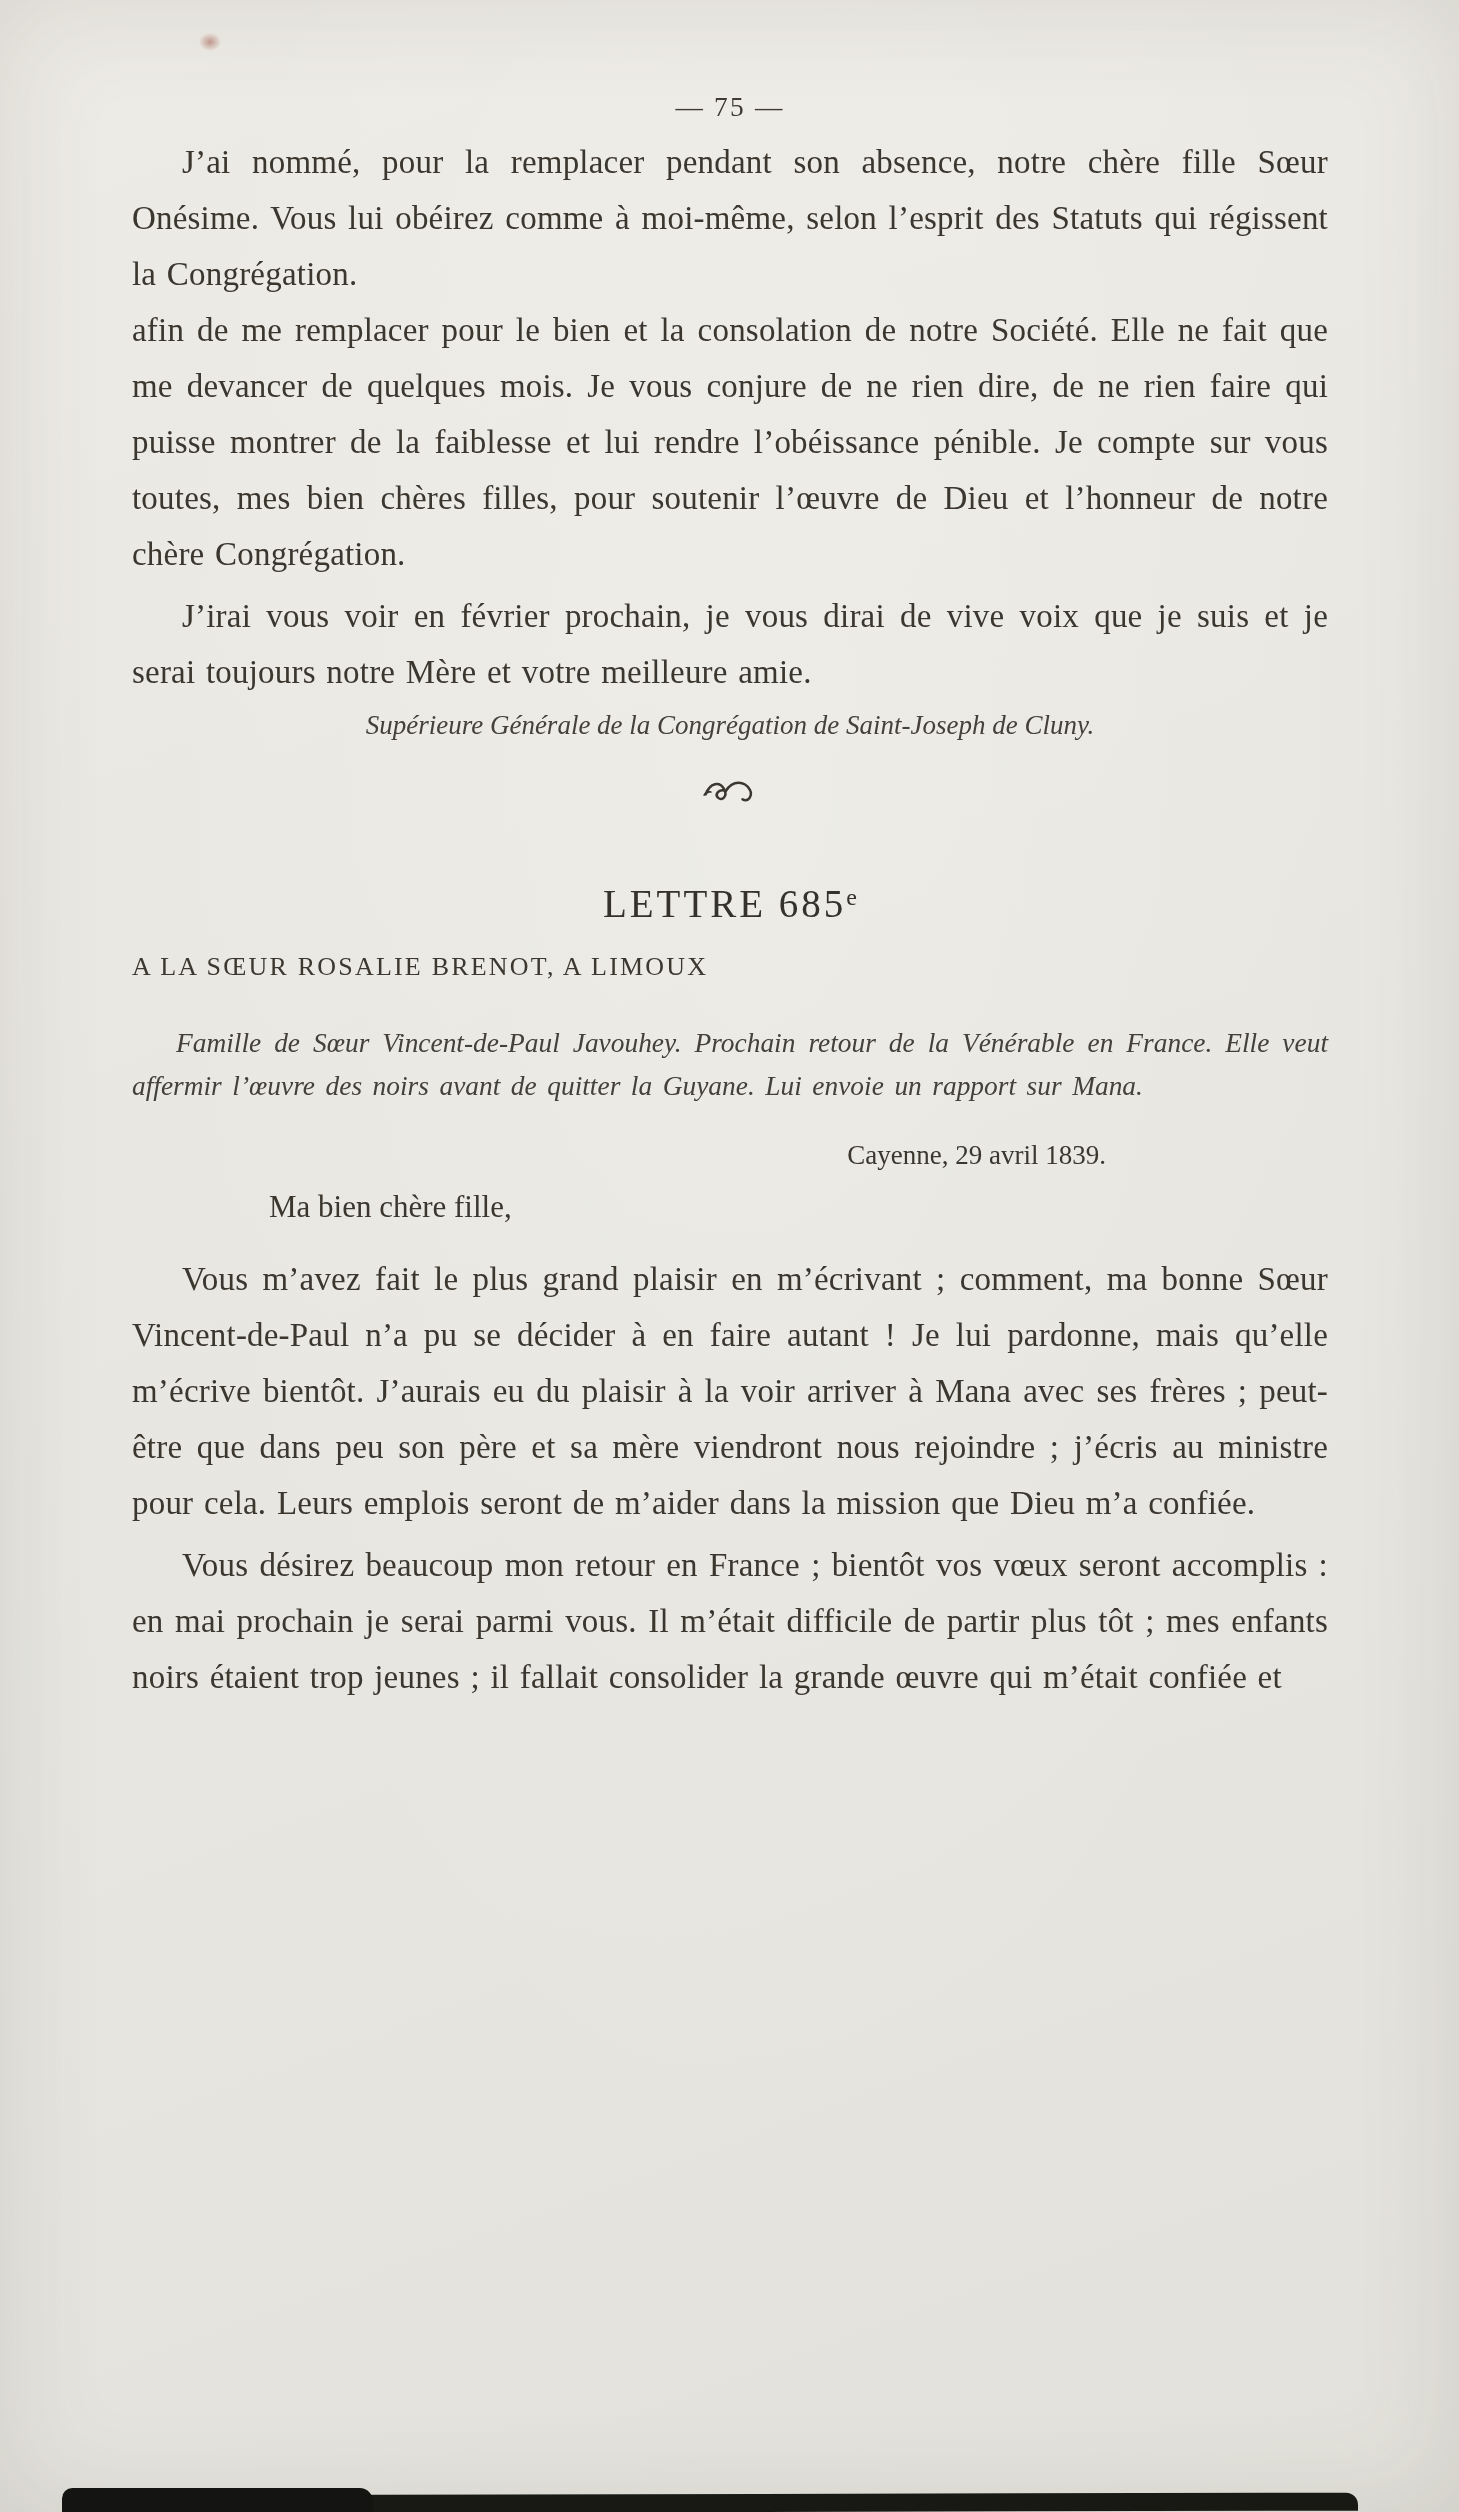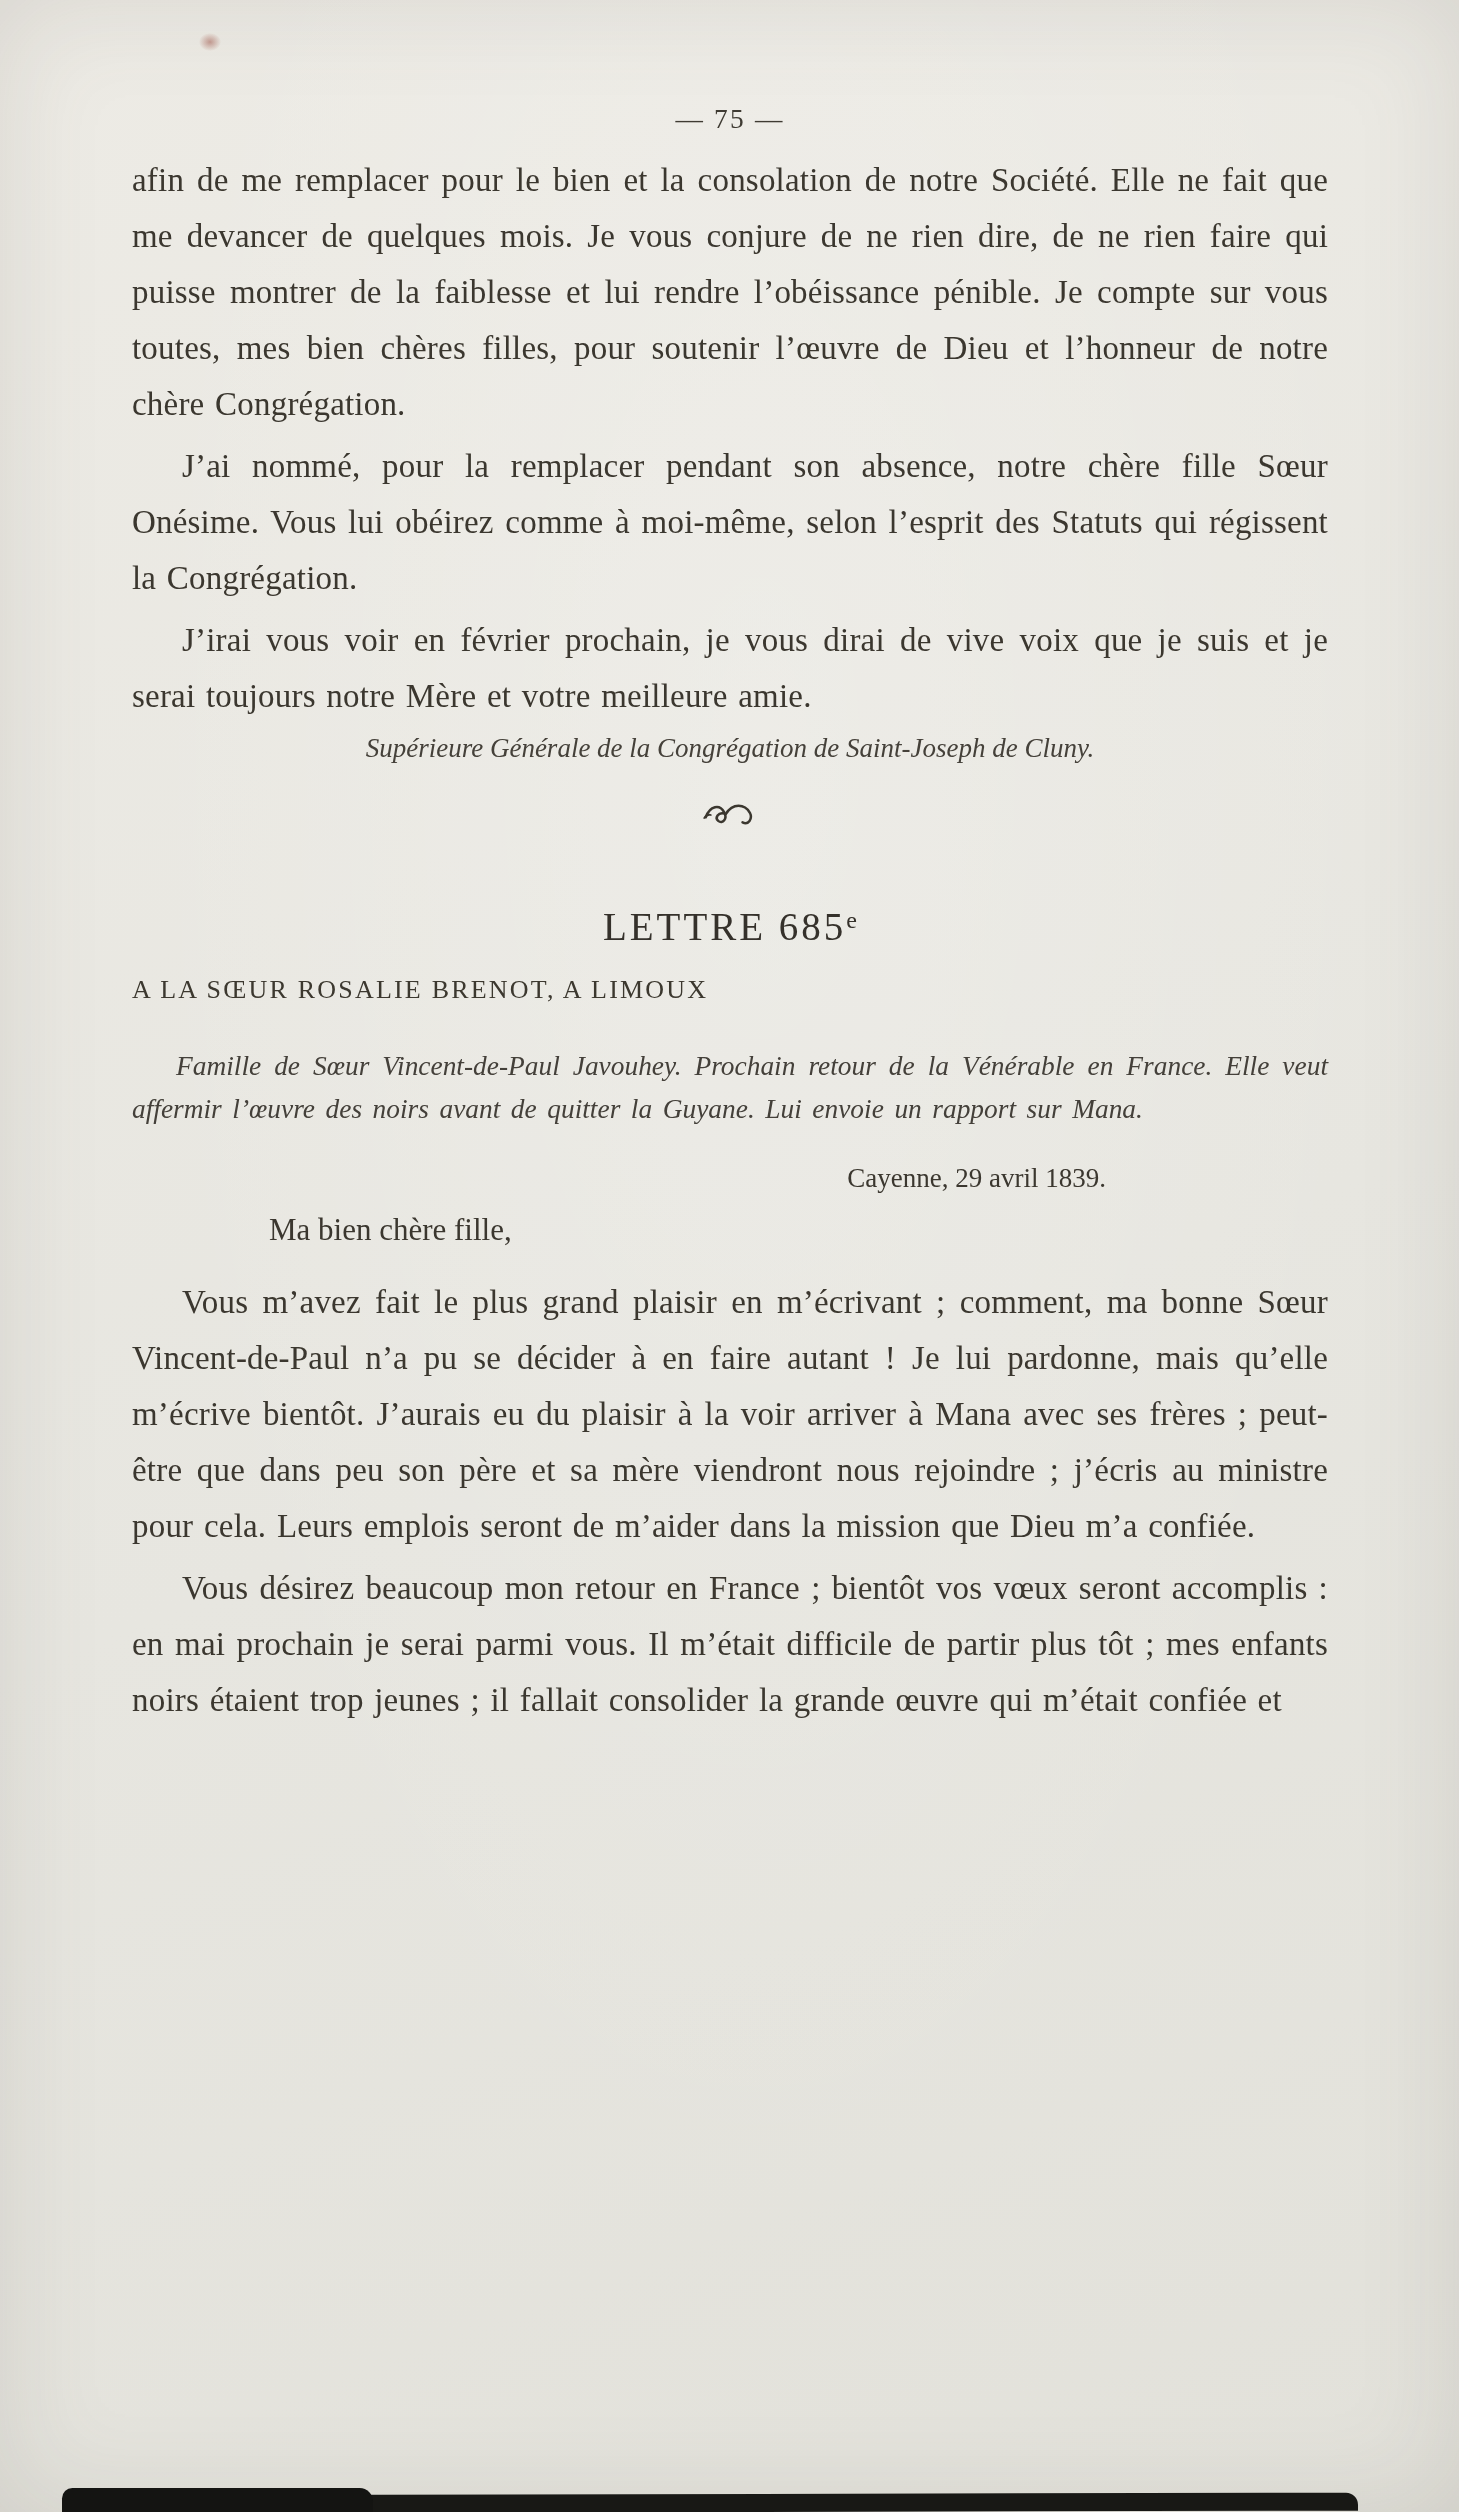--- a/index.html
+++ b/index.html
@@ -24,21 +24,21 @@
   .stain {
     position: absolute;
     left: 199px;
     top: 33px;
     width: 22px;
     height: 18px;
     border-radius: 50%;
     background: radial-gradient(ellipse, rgba(152,74,60,0.5), rgba(152,74,60,0) 72%);
   }
   .page-number {
-    margin: 16px;
+    margin: 4px;
     padding-top: 87px;
     text-align: center;
     font-size: 27.4px;
     line-height: 33px;
     letter-spacing: 2.2px;
     color: #3f3b33;
   }
   .text-block {
     width: 1196px;
     margin: 10.4px auto 0 auto;
@@ -147,23 +147,23 @@
 <body>
 
 <div class="page">
 
   <div class="stain"></div>
 
   <div class="page-number">— 75 —</div>
 
   <main class="text-block">
 
+    <p class="par">J’ai nommé, pour la remplacer pendant son absence, notre chère fille Sœur Onésime. Vous lui obéirez comme à moi-même, selon l’esprit des Statuts qui régissent la Congrégation.</p>
+
     <p class="par no-indent">afin de me remplacer pour le bien et la consolation de notre Société. Elle ne fait que me devancer de quelques mois. Je vous conjure de ne rien dire, de ne rien faire qui puisse montrer de la faiblesse et lui rendre l’obéissance pénible. Je compte sur vous toutes, mes bien chères filles, pour soutenir l’œuvre de Dieu et l’honneur de notre chère Congrégation.</p>
-
-    <p class="par">J’ai nommé, pour la remplacer pendant son absence, notre chère fille Sœur Onésime. Vous lui obéirez comme à moi-même, selon l’esprit des Statuts qui régissent la Congrégation.</p>
 
     <p class="par">J’irai vous voir en février prochain, je vous dirai de vive voix que je suis et je serai toujours notre Mère et votre meilleure amie.</p>
 
 
     <div class="signature-title">Supérieure Générale de la Congrégation de Saint-Joseph de Cluny.</div>
 
     <div class="ornament">
       <svg width="56" height="34" viewBox="0 0 76 46">
         <path d="M5 26 C 11 10, 24 8, 30 19 C 35 28, 28 36, 22 31 C 17 27, 22 19, 30 21" fill="none" stroke="#3b372f" stroke-width="3.4" stroke-linecap="round"></path>
         <path d="M32 22 C 42 6, 58 8, 65 20 C 69 28, 63 37, 55 33" fill="none" stroke="#3b372f" stroke-width="3.4" stroke-linecap="round"></path>

